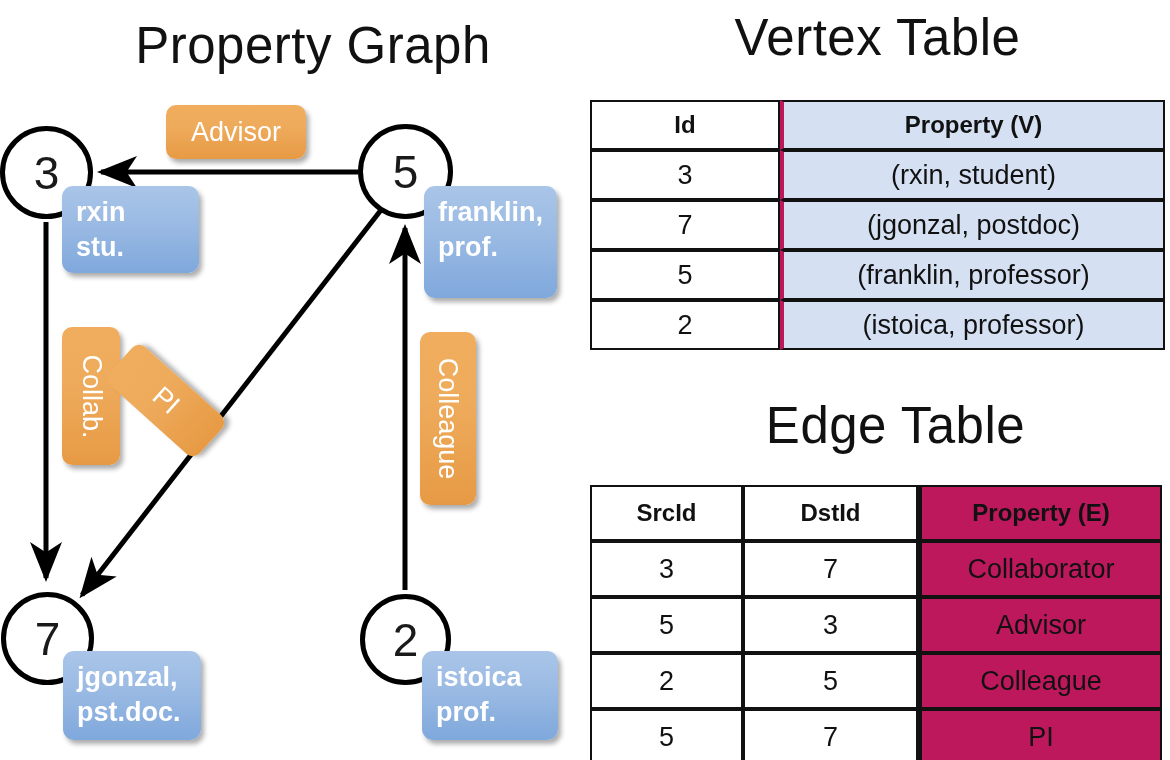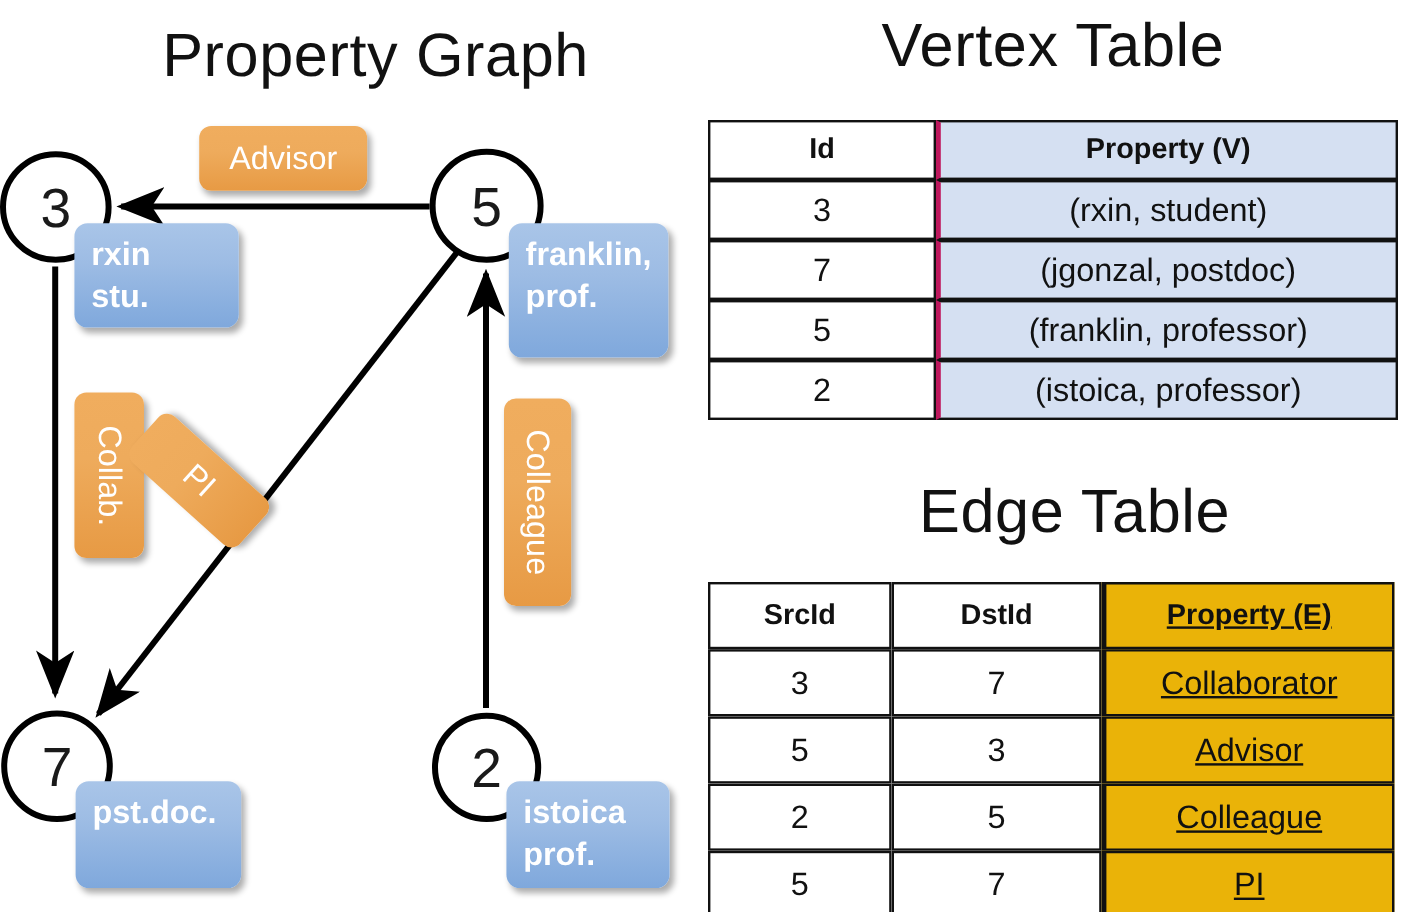--- a/index.html
+++ b/index.html
@@ -65,21 +65,21 @@
 
   #vertex-table{left:590px;top:100px;width:575px;}
   #vertex-table col.c-id{width:190px;}
   #vertex-table td,#vertex-table th{height:46px;}
   #vertex-table .prop{background:#d5e0f2;border-left:4px solid #be185d;}
 
   #edge-table{left:590px;top:485px;width:572px;}
   #edge-table col.c-src{width:153px;}
   #edge-table col.c-dst{width:175px;}
   #edge-table td,#edge-table th{height:52px;}
-  #edge-table .prop{background:#eab308;border-left:4px solid #111;text-decoration:underline;}
+  #edge-table .prop{background:#be185d;border-left:4px solid #111;}
 </style>
 </head>
 <body>
 
 <div class="panel" id="graph">
 
   <div class="title" id="title-graph">Property Graph</div>
 
   <svg width="585" height="760">
     <defs>
@@ -120,20 +120,21 @@
 
   <div class="vbox" style="left:62px;top:186px;width:137px;height:87px;">
     <div>rxin</div>
     <div>stu.</div>
   </div>
   <div class="vbox" style="left:424px;top:186px;width:133px;height:112px;">
     <div>franklin,</div>
     <div>prof.</div>
   </div>
   <div class="vbox" style="left:63px;top:651px;width:138px;height:89px;">
+    <div>jgonzal,</div>
     <div>pst.doc.</div>
   </div>
   <div class="vbox" style="left:422px;top:651px;width:136px;height:89px;">
     <div>istoica</div>
     <div>prof.</div>
   </div>
 
   <div class="ebox" style="left:166px;top:105px;width:140px;height:54px;">
     <span>Advisor</span>
   </div>

